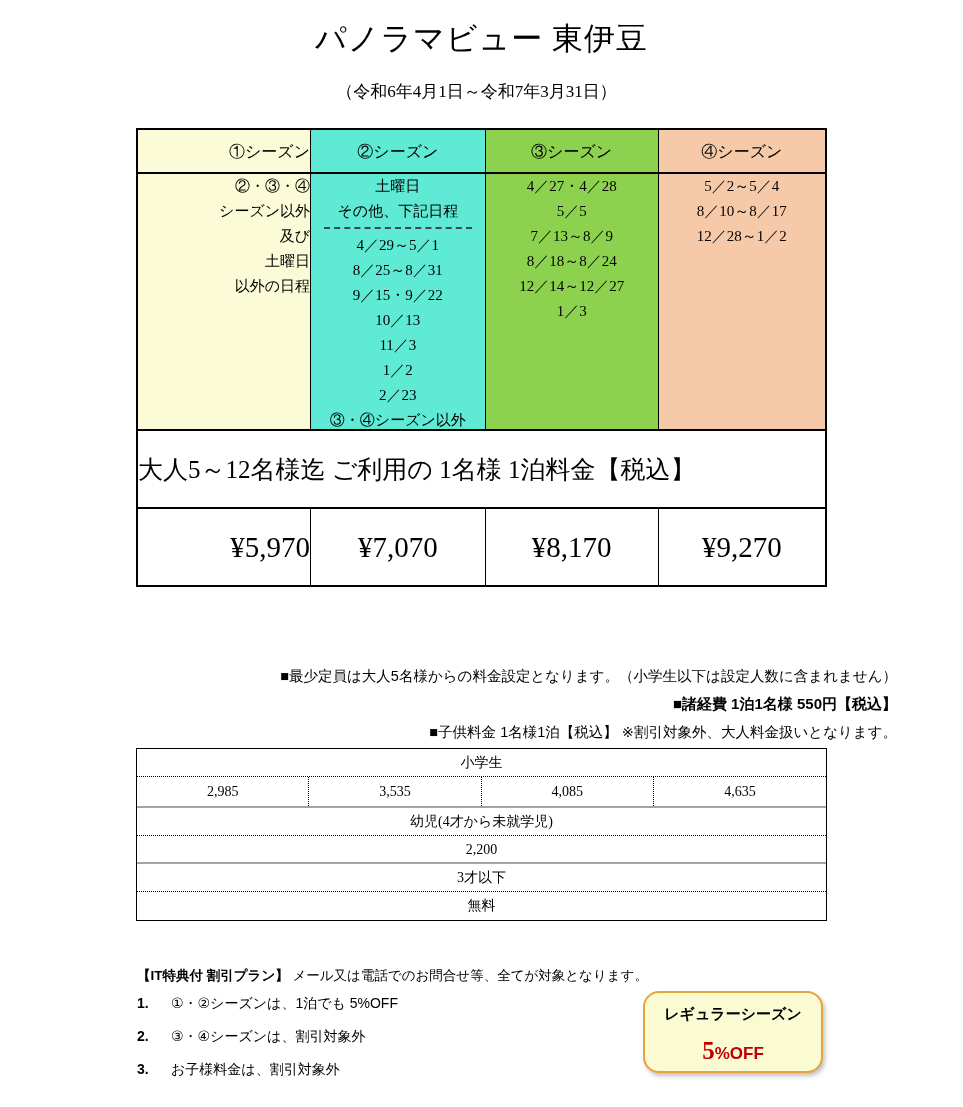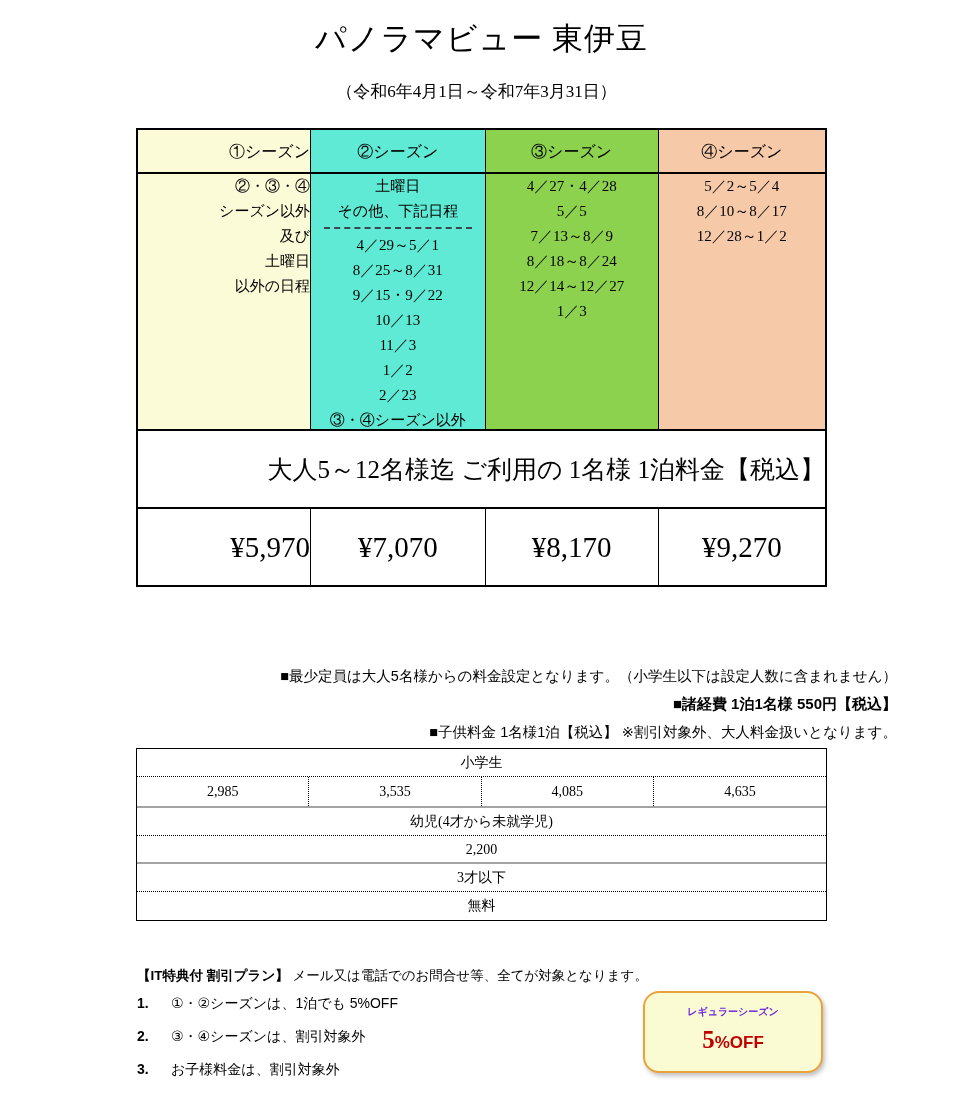--- a/index.html
+++ b/index.html
@@ -84,21 +84,21 @@
   }
 
   .banner-row {
     display: flex;
     width: 100%;
   }
   .banner-cell {
     width: 100%;
     height: 78px;
     line-height: 78px;
-    text-align: right;
+    text-align: left;
     font-size: 25px;
     border-bottom: 2px solid #000000;
     box-sizing: border-box;
     background: #ffffff;
   }
   .price-row .scell {
     height: 76px;
     line-height: 76px;
     font-size: 29px;
     background: #ffffff;
@@ -193,27 +193,27 @@
     box-sizing: border-box;
     background: #FBFBD3;
     border: 2px solid #E8A33D;
     border-radius: 16px;
     box-shadow: 2px 3px 4px rgba(120,120,120,0.45);
     text-align: center;
     font-family: "Liberation Sans", "DejaVu Sans", sans-serif;
   }
   .badge-top {
     margin-top: 12px;
-    font-size: 10px;
+    font-size: 15px;
     font-weight: bold;
-    color: #6d28d9;
+    color: #000000;
     letter-spacing: 0px;
   }
   .badge-bottom {
-    margin-top: 7px;
+    margin-top: 13px;
     color: #C00000;
   }
   .badge-num {
     font-size: 25px;
     font-weight: bold;
     font-family: "Liberation Serif", "DejaVu Serif", serif;
   }
   .badge-off {
     font-size: 17px;
     font-weight: bold;

